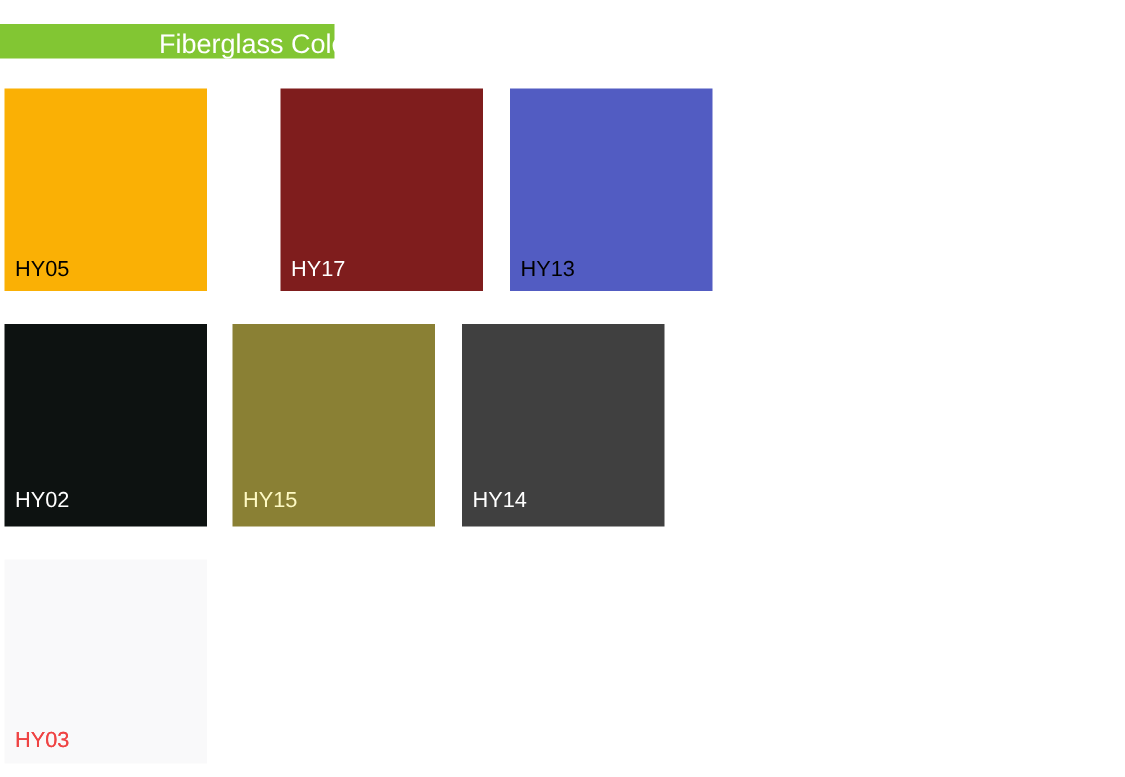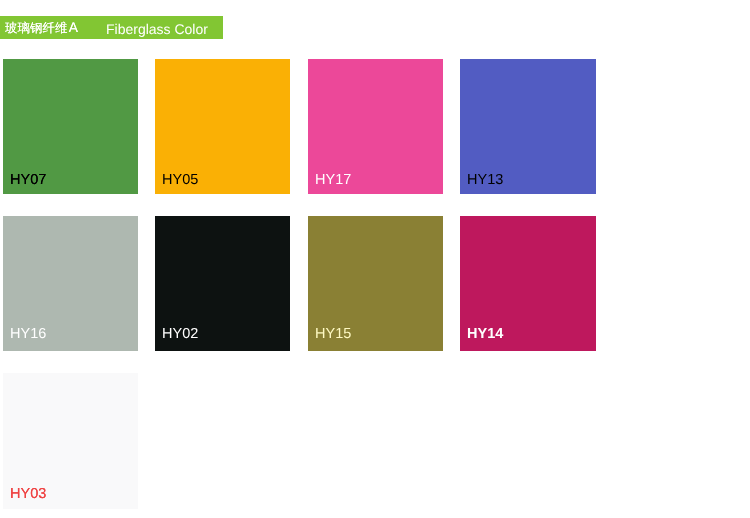--- a/index.html
+++ b/index.html
@@ -51,21 +51,21 @@
     font-size: 12.5px;
     letter-spacing: 0px;
   }
   .title-suffix {
     font-size: 13.8px;
     margin-left: 1.3px;
   }
   .title-en {
     left: 106px;
     top: 1.6px;
-    font-size: 14px;
+    font-size: 18px;
   }
   
   .swatch-grid {
     position: absolute;
     left: 2.5px;
     top: 59.1px;
     width: 760px;
   }
   .swatch-row {
     display: flex;
@@ -94,49 +94,42 @@
   .swatch-row-2 .swatch { height: 136.6px; }
   .swatch-row-0 .swatch-label { bottom: 6.5px; }
   .swatch-row-1 .swatch-label { bottom: 9.5px; }
   .swatch-row-2 .swatch-label { bottom: 7.6px; }
 </style>
 </head>
 <body>
 
 <div id="page">
   <div class="title-bar">
-    <span class="title-cn">玻璃钢纤维<span class="title-suffix">A</span></span>
     <span class="title-en">Fiberglass Color</span>
   </div>
   <div class="swatch-grid">
       <div class="swatch-row swatch-row-0">
-        <div class="swatch" style="background: rgb(81, 153, 68);">
-          <span class="swatch-label dark-label" style="color: rgb(0, 0, 0);">HY07</span>
-        </div>
         <div class="swatch" style="background: rgb(250, 176, 5);">
           <span class="swatch-label" style="color: #000000;">HY05</span>
         </div>
-        <div class="swatch" style="background: #ec4899;">
+        <div class="swatch" style="background: #7f1d1d; margin-left: 32px;">
           <span class="swatch-label" style="color: rgb(255, 255, 255);">HY17</span>
         </div>
         <div class="swatch" style="background: rgb(82, 92, 194);">
           <span class="swatch-label" style="color: #000000;">HY13</span>
         </div>
       </div>
       <div class="swatch-row swatch-row-1">
-        <div class="swatch" style="background: rgb(174, 184, 176);">
-          <span class="swatch-label" style="color: rgb(255, 255, 255);">HY16</span>
-        </div>
         <div class="swatch" style="background: rgb(13, 18, 17);">
           <span class="swatch-label" style="color: rgb(255, 255, 255);">HY02</span>
         </div>
         <div class="swatch" style="background: rgb(138, 128, 52);">
           <span class="swatch-label" style="color: #fef9c3;">HY15</span>
         </div>
-        <div class="swatch" style="background: #be185d; font-weight: bold;">
+        <div class="swatch" style="background: #404040;">
           <span class="swatch-label" style="color: rgb(255, 255, 255);">HY14</span>
         </div>
       </div>
       <div class="swatch-row swatch-row-2">
         <div class="swatch" style="background: rgb(249, 249, 250);">
           <span class="swatch-label dark-label" style="color: #ef4444;">HY03</span>
         </div>
       </div>
     </div>
 </div>

